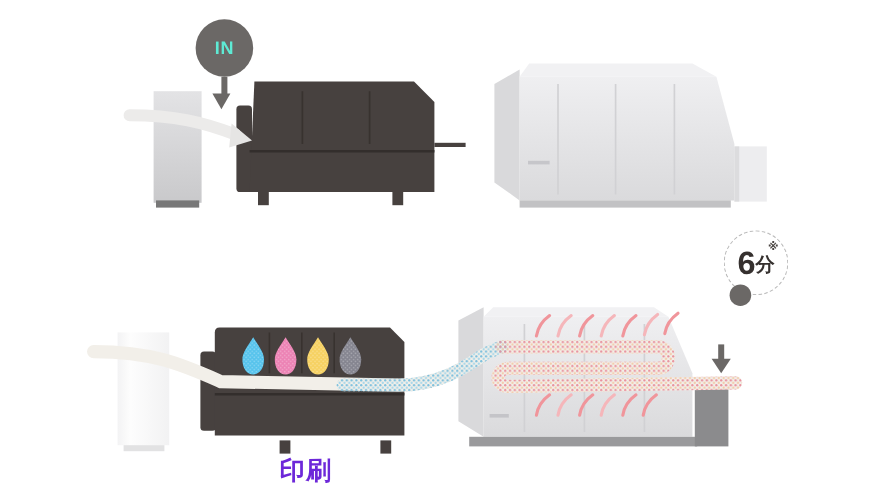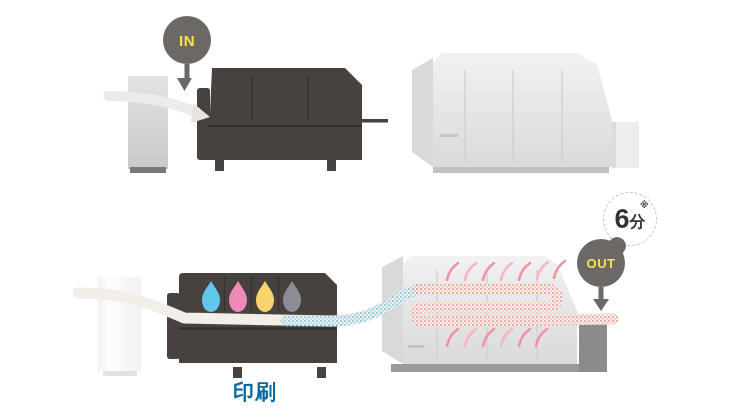--- a/index.html
+++ b/index.html
@@ -3,40 +3,40 @@
 <meta charset="utf-8">
 <style>
   html,body{margin:0;padding:0;background:#fff;}
   .canvas{
     position:relative;width:746px;height:418px;background:#ffffff;overflow:hidden;
     font-family:"Liberation Sans","DejaVu Sans",sans-serif;
   }
   .canvas svg{position:absolute;left:0;top:0;}
   .badge{
     position:absolute;width:48px;height:48px;border-radius:50%;
-    background:#6b6866;color:#fde047;display:flex;align-items:center;justify-content:center;
+    background:#6b6866;color:#5eead4;display:flex;align-items:center;justify-content:center;
     font-weight:700;letter-spacing:.5px;z-index:5;
   }
   .badge-in{left:163px;top:16px;font-size:15px;}
   .badge-out{left:577px;top:239px;font-size:13px;}
   .out-bump{
     position:absolute;left:608px;top:237px;width:18px;height:18px;border-radius:50%;
     background:#6b6866;z-index:4;
   }
   .time-bubble{
     position:absolute;left:603px;top:192px;width:54px;height:54px;border-radius:50%;
     background:#ffffff;border:1.6px dashed #bdbdbd;box-sizing:border-box;
     display:flex;align-items:center;justify-content:center;z-index:3;color:#35302e;
   }
   .time-value{font-size:27px;font-weight:700;line-height:1;}
   .time-unit{font-size:16px;font-weight:700;line-height:1;margin-top:6px;}
   .time-note{position:absolute;left:36px;top:7px;font-size:9px;font-weight:700;color:#4a4542;}
   .stage-label{
     position:absolute;top:378px;width:76px;text-align:center;
-    font-size:21px;font-weight:700;color:#0369a1;z-index:5;letter-spacing:1px;
+    font-size:21px;font-weight:700;color:#6d28d9;z-index:5;letter-spacing:1px;
   }
   .stage-print{left:217px;}
   .stage-dry{left:445px;}
 </style>
 </head>
 <body>
 
 <div class="canvas">
 
   <svg width="746" height="418" viewBox="0 0 746 418">
@@ -182,19 +182,16 @@
   <div class="time-bubble">
     <span class="time-value">6</span>
     <span class="time-unit">分</span>
     <span class="time-note">※</span>
   </div>
   <div class="out-bump"></div>
 
   <div class="badge badge-in">
     <span>IN</span>
   </div>
-  <div class="badge badge-out">
-    <span>OUT</span>
-  </div>
 
   <div class="stage-label stage-print">印刷</div>
 
 </div>
 
 </body></html>

